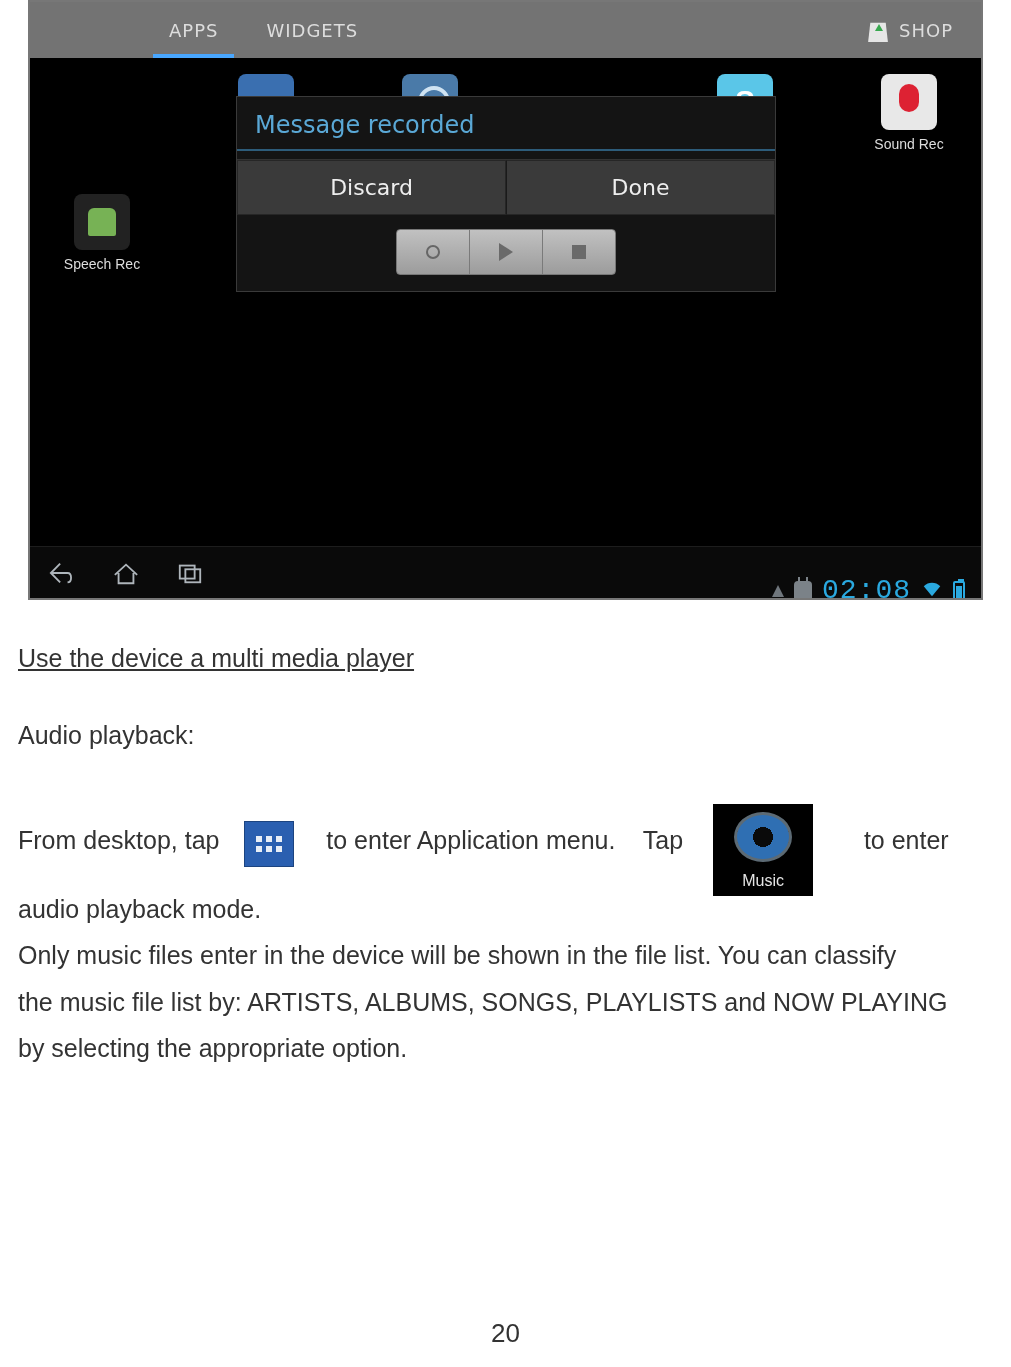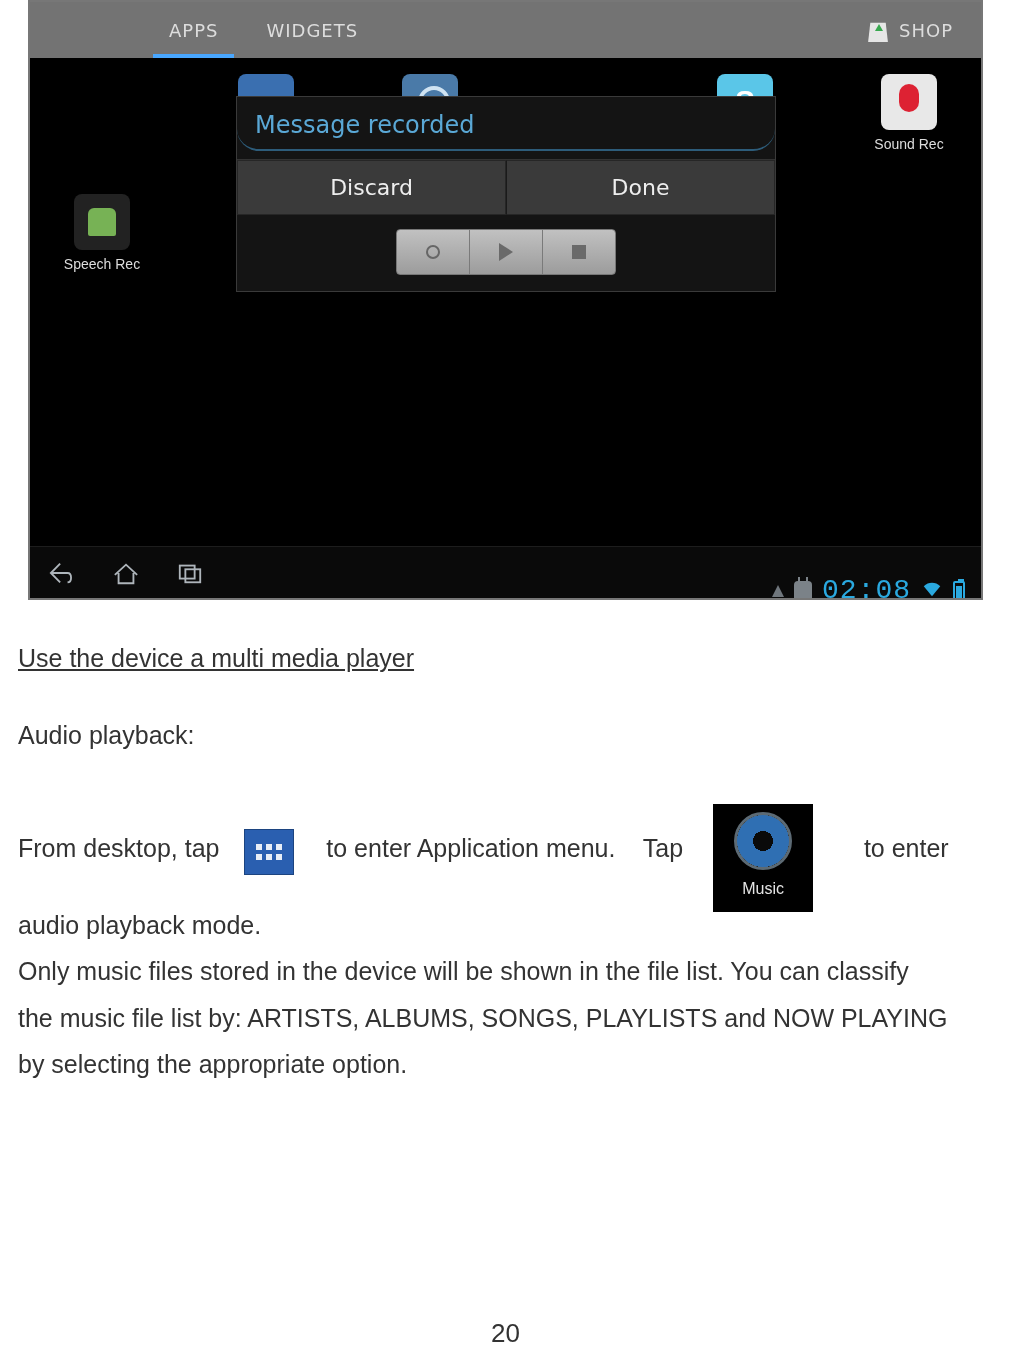--- a/index.html
+++ b/index.html
@@ -86,21 +86,20 @@
 
   
   .dialog {
     position: absolute; left: 206px; top: 94px; width: 540px;
     background: #141414; border: 1px solid #3a3a3a;
     font-family: "DejaVu Sans", Arial, sans-serif;
   }
   .dialog-title {
     color: #5aa8d6; font-size: 24px; padding: 14px 18px 10px;
     border-bottom: 2px solid #2d5c7a;
-    border-radius: 22px;
   }
   .dialog-body { padding: 8px 0 0; text-align: center; }
   .timer {
     color: #f4f4f4; font-size: 116px; font-weight: 400;
     letter-spacing: -2px; font-family: "Arial Narrow", Arial, sans-serif;
     padding: 4px 0 20px;
   }
   .dialog-buttons { display:flex; border-top:1px solid #333; }
   .dlg-btn {
     flex:1; background:#3a3a3a; color:#eee; font-size:22px;
@@ -165,21 +164,21 @@
     margin: 0 10px; position:relative; top:4px;
   }
   .inline-icon-grid .dots {
     display:grid; grid-template-columns:repeat(3,6px); grid-template-rows:repeat(2,6px);
     gap:4px;
   }
   .inline-icon-grid .dots i { width:6px; height:6px; background:#e8eef6; }
 
   .inline-music {
     display:inline-flex; flex-direction:column; align-items:center;
-    width:100px; height:108px; background:#000; color:#e4e4e4;
+    width:100px; height:92px; background:#000; color:#e4e4e4;
     margin:0 22px; position:relative; top:10px;
     font-family:Arial, sans-serif;
   }
   .inline-music .disc {
     width:58px; height:58px; margin-top:8px; border-radius:50%;
     background: radial-gradient(circle at 50% 50%, #0a0a0a 0 10px, #2f6fb3 10px 26px, #0d0d0d 26px 29px);
     border:3px solid #5c6a74;
   }
   .inline-music .lbl { font-size:16px; margin-top:4px; }
 
@@ -307,21 +306,21 @@
           <span class="dots"><i></i><i></i><i></i><i></i><i></i><i></i></span>
         </span>
         <span>  to enter Application menu.    Tap</span>
         <span class="inline-music">
           <span class="disc"></span>
           <span class="lbl">Music</span>
         </span>
         <span>   to enter</span>
       </div>
       <div class="para2">audio playback mode.</div>
-      <div class="para2">Only music files stored in the device will be shown in the file list.    You can classify</div>
+      <div class="para2">Only music files enter in the device will be shown in the file list.    You can classify</div>
       <div class="para2">the music file list by: ARTISTS, ALBUMS, SONGS, PLAYLISTS and NOW PLAYING</div>
       <div class="para2">by selecting the appropriate option.</div>
     </div>
   </div>
 
 </div>
 
 <div class="page-number">20</div>
 
 </body></html>

